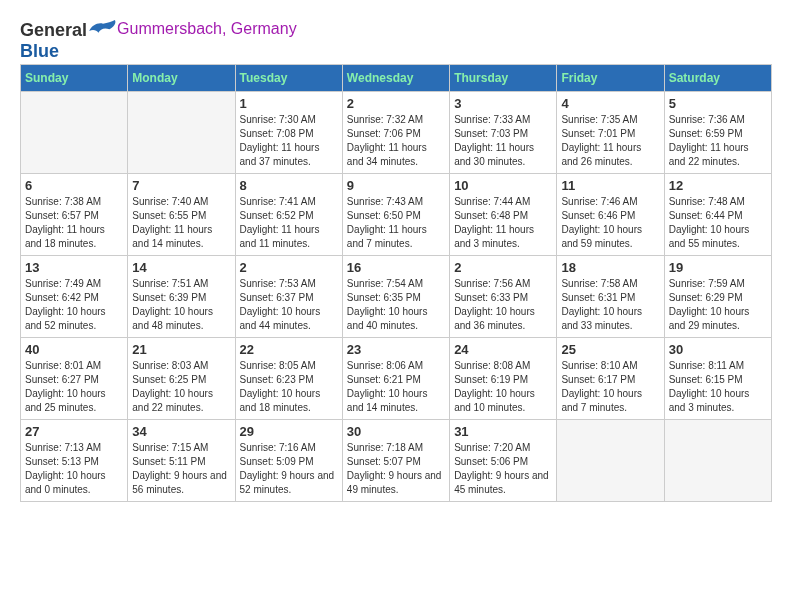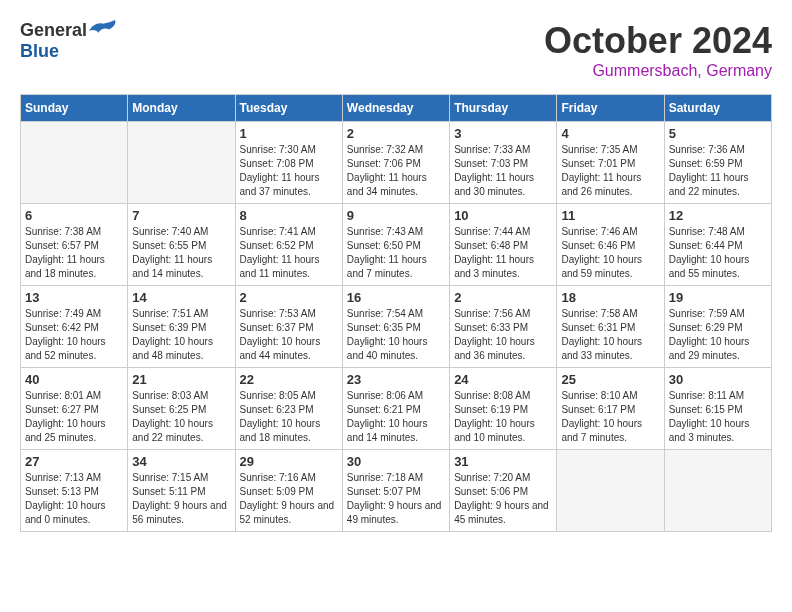--- a/index.html
+++ b/index.html
@@ -5,23 +5,23 @@
     * { box-sizing: border-box; margin: 0; padding: 0; }
     body {
       font-family: Arial, sans-serif;
       background: #fff;
       width: 792px;
       min-height: 612px;
       padding: 20px;
     }
     .header-area {
       display: flex;
-      justify-content: space-between;
+      justify-content: flex-start;
       align-items: flex-start;
-      margin-bottom: 14px;
+      margin-bottom: 2px;
     }
     .logo {
       display: flex;
       align-items: center;
       gap: 4px;
     }
     .logo-text-general {
       font-size: 18px;
       font-weight: bold;
       color: #333;
@@ -49,21 +49,21 @@
       font-size: 16px;
       color: #a21caf;
     }
     table {
       width: 100%;
       border-collapse: collapse;
       table-layout: fixed;
     }
     th {
       background-color: #2a6db5;
-      color: #ffffff;
+      color: #86efac;
       font-size: 12px;
       font-weight: bold;
       padding: 6px 4px;
       text-align: left;
       border: 1px solid #ccc;
     }
     td {
       border: 1px solid #ccc;
       vertical-align: top;
       padding: 4px;
@@ -103,21 +103,20 @@
         <svg class="logo-bird" viewBox="0 0 30 24" xmlns="http://www.w3.org/2000/svg">
           <path d="M15 4 C10 2, 2 6, 0 12 C4 10, 8 11, 10 14 C12 10, 16 8, 22 10 C26 8, 30 4, 28 0 C24 2, 20 3, 15 4Z" fill="#2a6db5"></path>
         </svg>
       </div>
       <div>
         <span class="logo-text-blue">Blue</span>
       </div>
     </div>
   </div>
   <div class="title-area">
-    <div class="month-title">October 2024</div>
     <div class="subtitle">Gummersbach, Germany</div>
   </div>
 </div>
 
 <table>
   <thead>
     <tr id="header-row">
         <th>Sunday</th>
         <th>Monday</th>
         <th>Tuesday</th>

